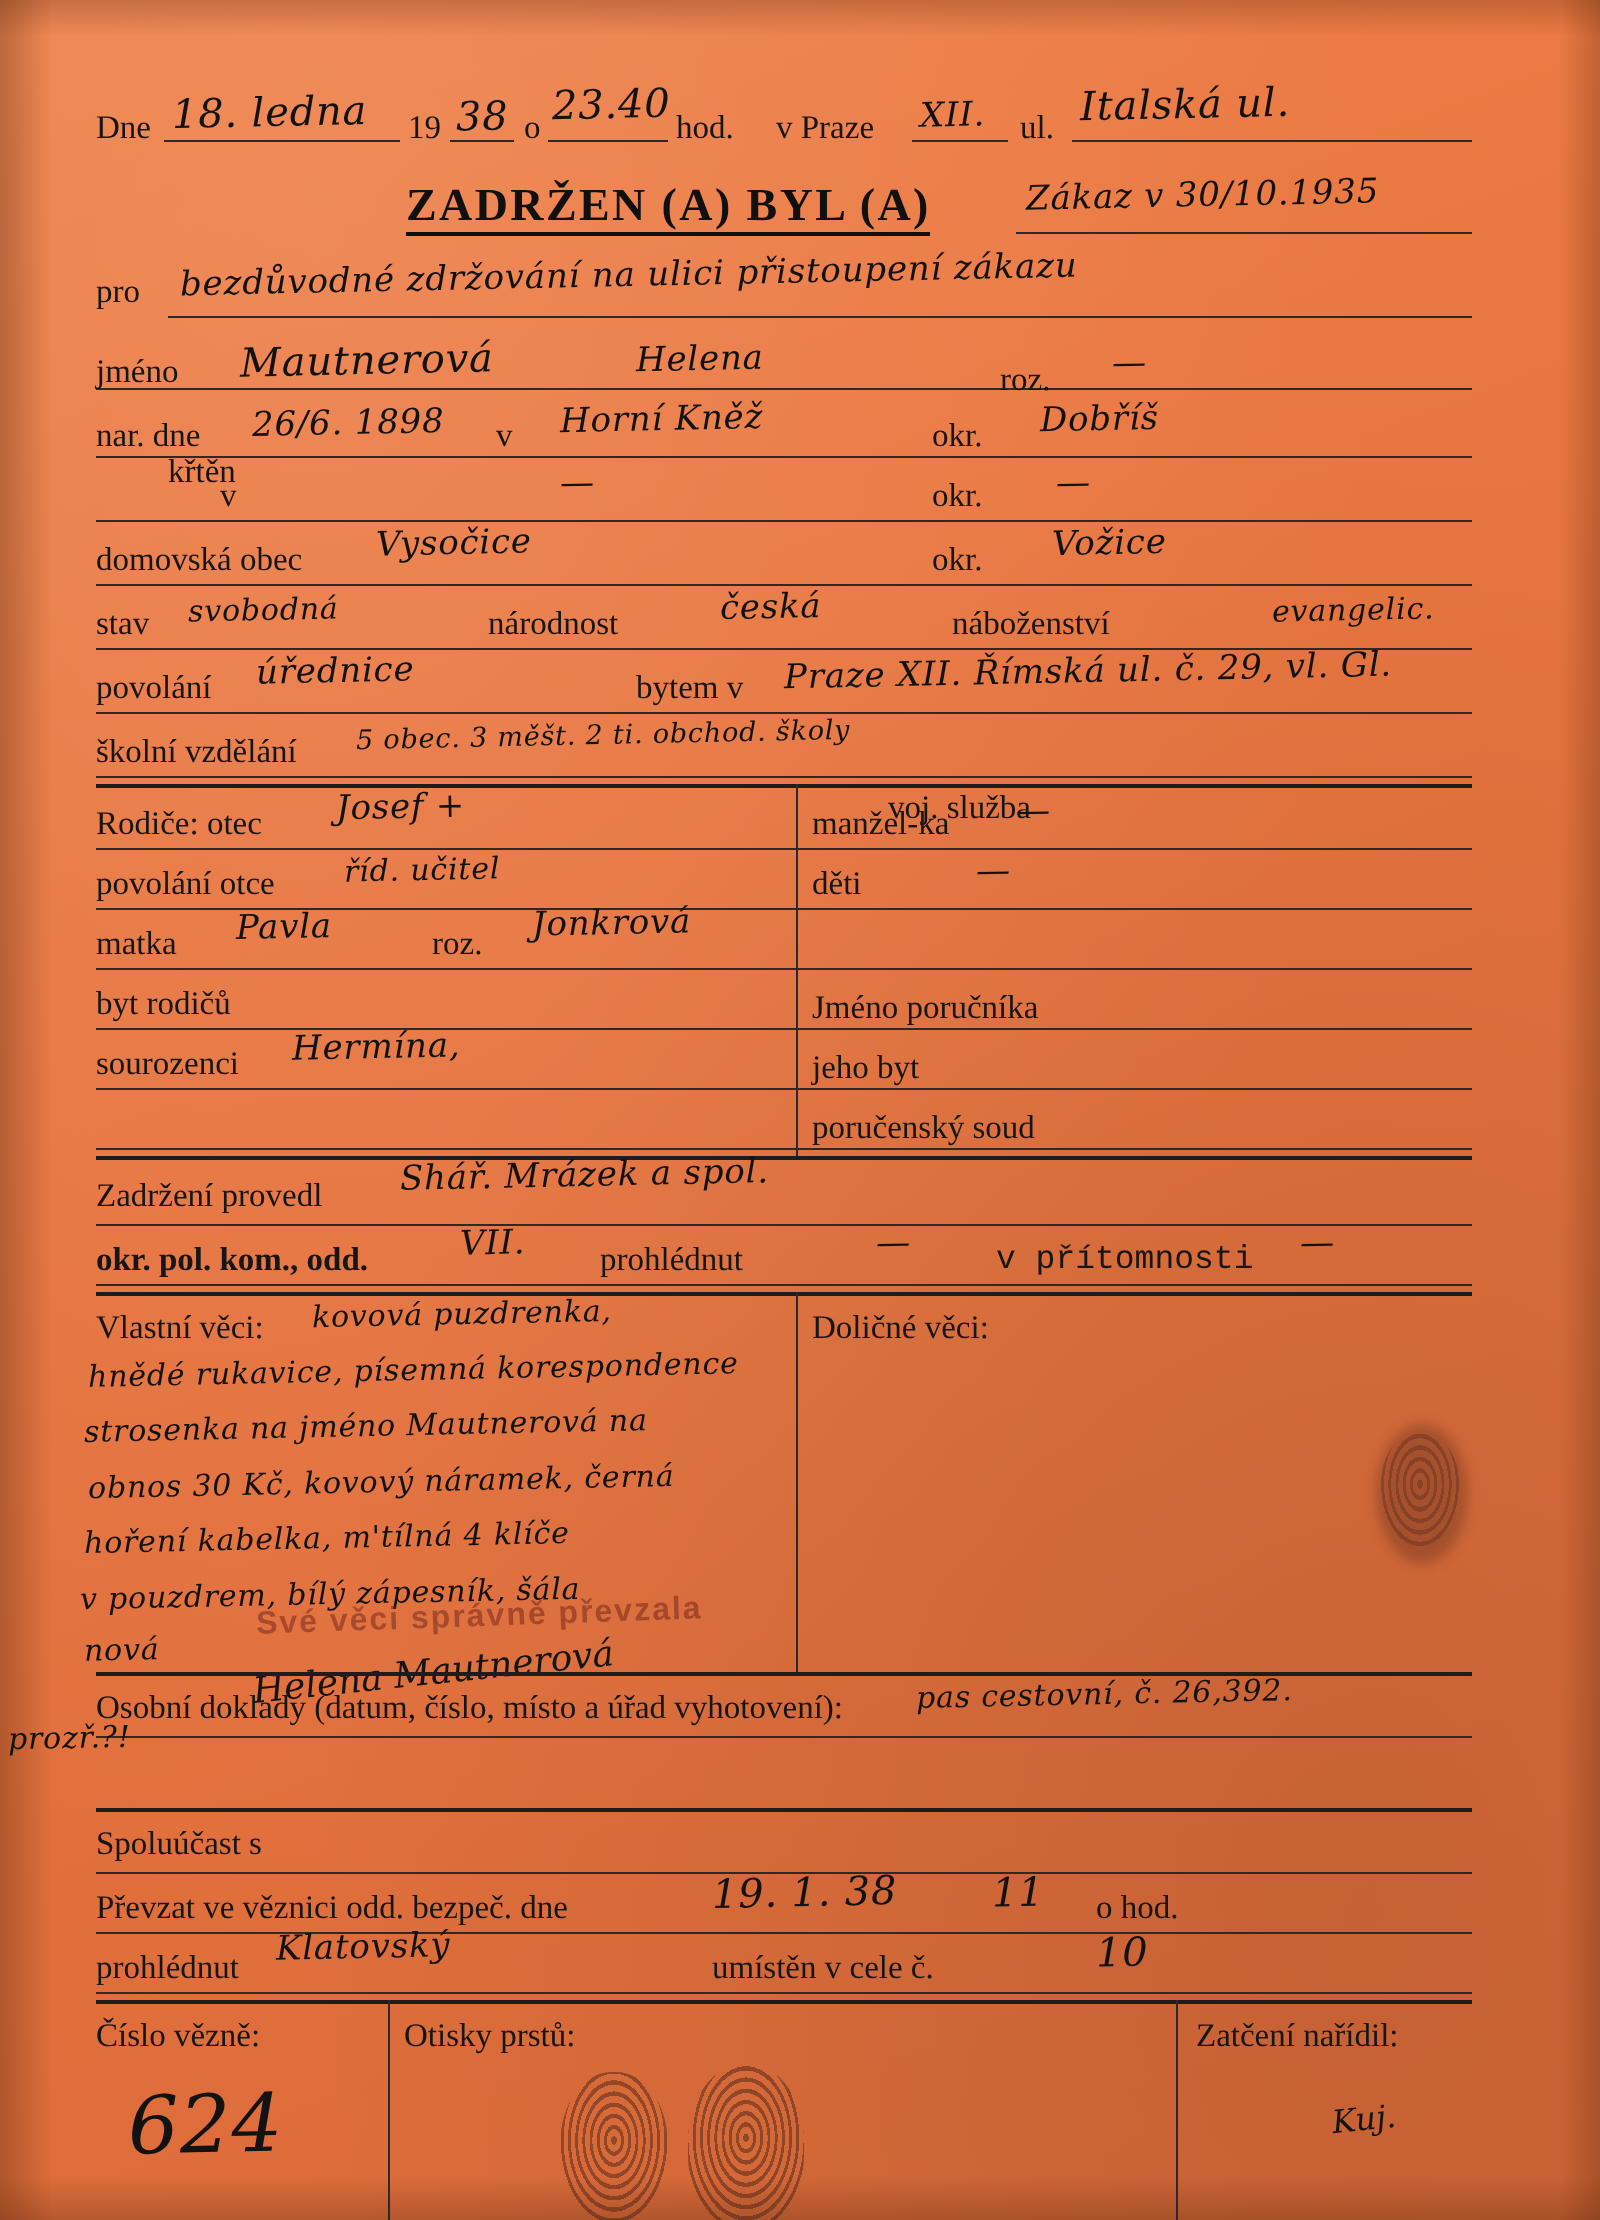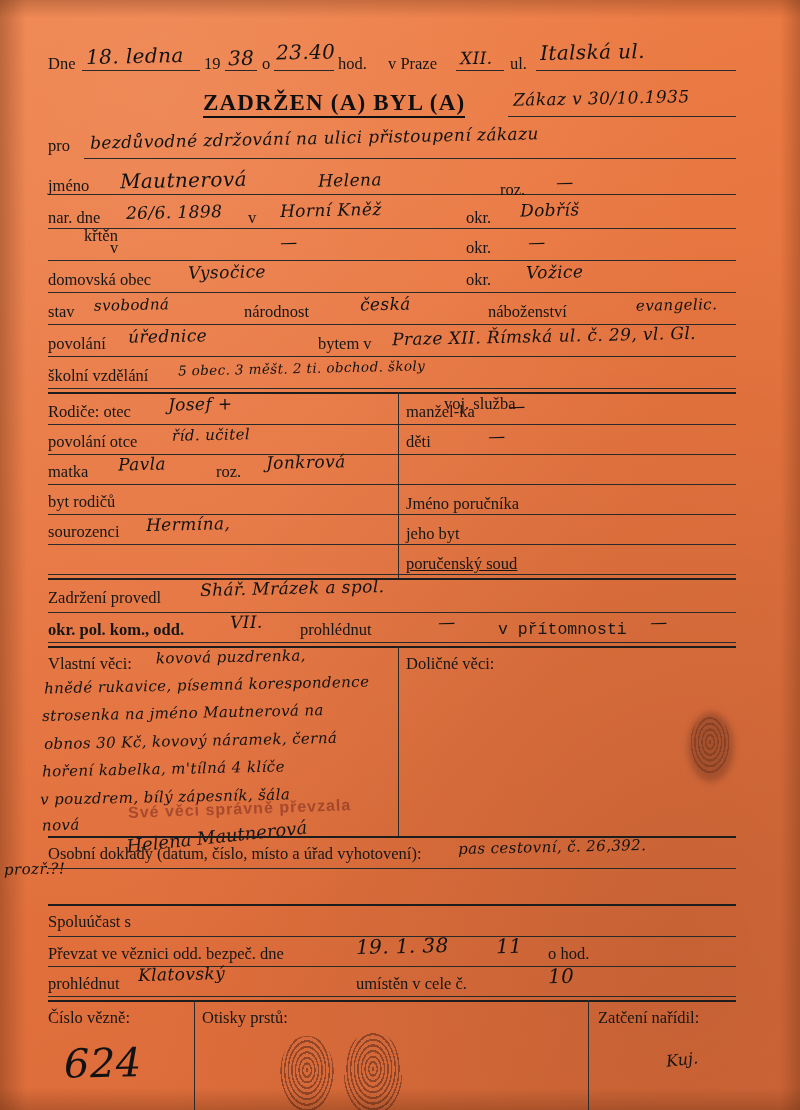--- a/index.html
+++ b/index.html
@@ -129,21 +129,21 @@
     <div class="row lbl" style="left:0px;top:230px;">domovská obec</div>
     <div class="row hw" style="left:140px;top:222px;">Vysočice</div>
     <div class="row lbl" style="left:418px;top:230px;">okr.</div>
     <div class="row hw" style="left:478px;top:222px;">Vožice</div>
     <div class="rule" style="left:0px;top:252px;width:688px;"></div>
 
     <div class="row lbl" style="left:0px;top:262px;">stav</div>
     <div class="row hw s" style="left:46px;top:256px;">svobodná</div>
     <div class="row lbl" style="left:196px;top:262px;">národnost</div>
     <div class="row hw" style="left:312px;top:254px;">česká</div>
-    <div class="row lbl" style="left:440px;top:262px;">náboženství</div>
+    <div class="row lbl" style="left:428px;top:262px;">náboženství</div>
     <div class="row hw s" style="left:588px;top:256px;">evangelic.</div>
     <div class="rule" style="left:0px;top:284px;width:688px;"></div>
 
     <div class="row lbl" style="left:0px;top:294px;">povolání</div>
     <div class="row hw" style="left:80px;top:286px;">úřednice</div>
     <div class="row lbl" style="left:270px;top:294px;">bytem v</div>
     <div class="row hw" style="left:344px;top:286px;">Praze XII. Římská ul. č. 29, vl. Gl.</div>
     <div class="rule" style="left:0px;top:316px;width:688px;"></div>
 
     <div class="row lbl" style="left:0px;top:326px;">školní vzdělání</div>
@@ -186,21 +186,21 @@
     <div class="rule" style="left:350px;top:474px;width:338px;"></div>
 
     <div class="row lbl" style="left:0px;top:482px;">sourozenci</div>
     <div class="row hw" style="left:98px;top:474px;">Hermína,</div>
     <div class="rule" style="left:0px;top:504px;width:350px;"></div>
 
     <div class="row lbl" style="left:358px;top:484px;">jeho byt</div>
     <div class="rule" style="left:350px;top:504px;width:338px;"></div>
 
     <div class="rule" style="left:0px;top:534px;width:350px;"></div>
-    <div class="row lbl" style="left:358px;top:514px;text-decoration:underline;">poručenský soud</div>
+    <div class="row lbl" style="left:358px;top:514px;">poručenský soud</div>
     <div class="rule" style="left:350px;top:534px;width:338px;"></div>
     <div class="rule thick" style="left:0px;top:538px;width:688px;"></div>
 
     <div class="row lbl" style="left:0px;top:548px;">Zadržení provedl</div>
     <div class="row hw" style="left:152px;top:538px;">Shář. Mrázek a spol.</div>
     <div class="rule" style="left:0px;top:572px;width:688px;"></div>
 
     <div class="row lbl" style="left:0px;top:580px;font-weight:bold;">okr. pol. kom., odd.</div>
     <div class="row hw" style="left:182px;top:572px;">VII.</div>
     <div class="row lbl" style="left:252px;top:580px;">prohlédnut</div>

